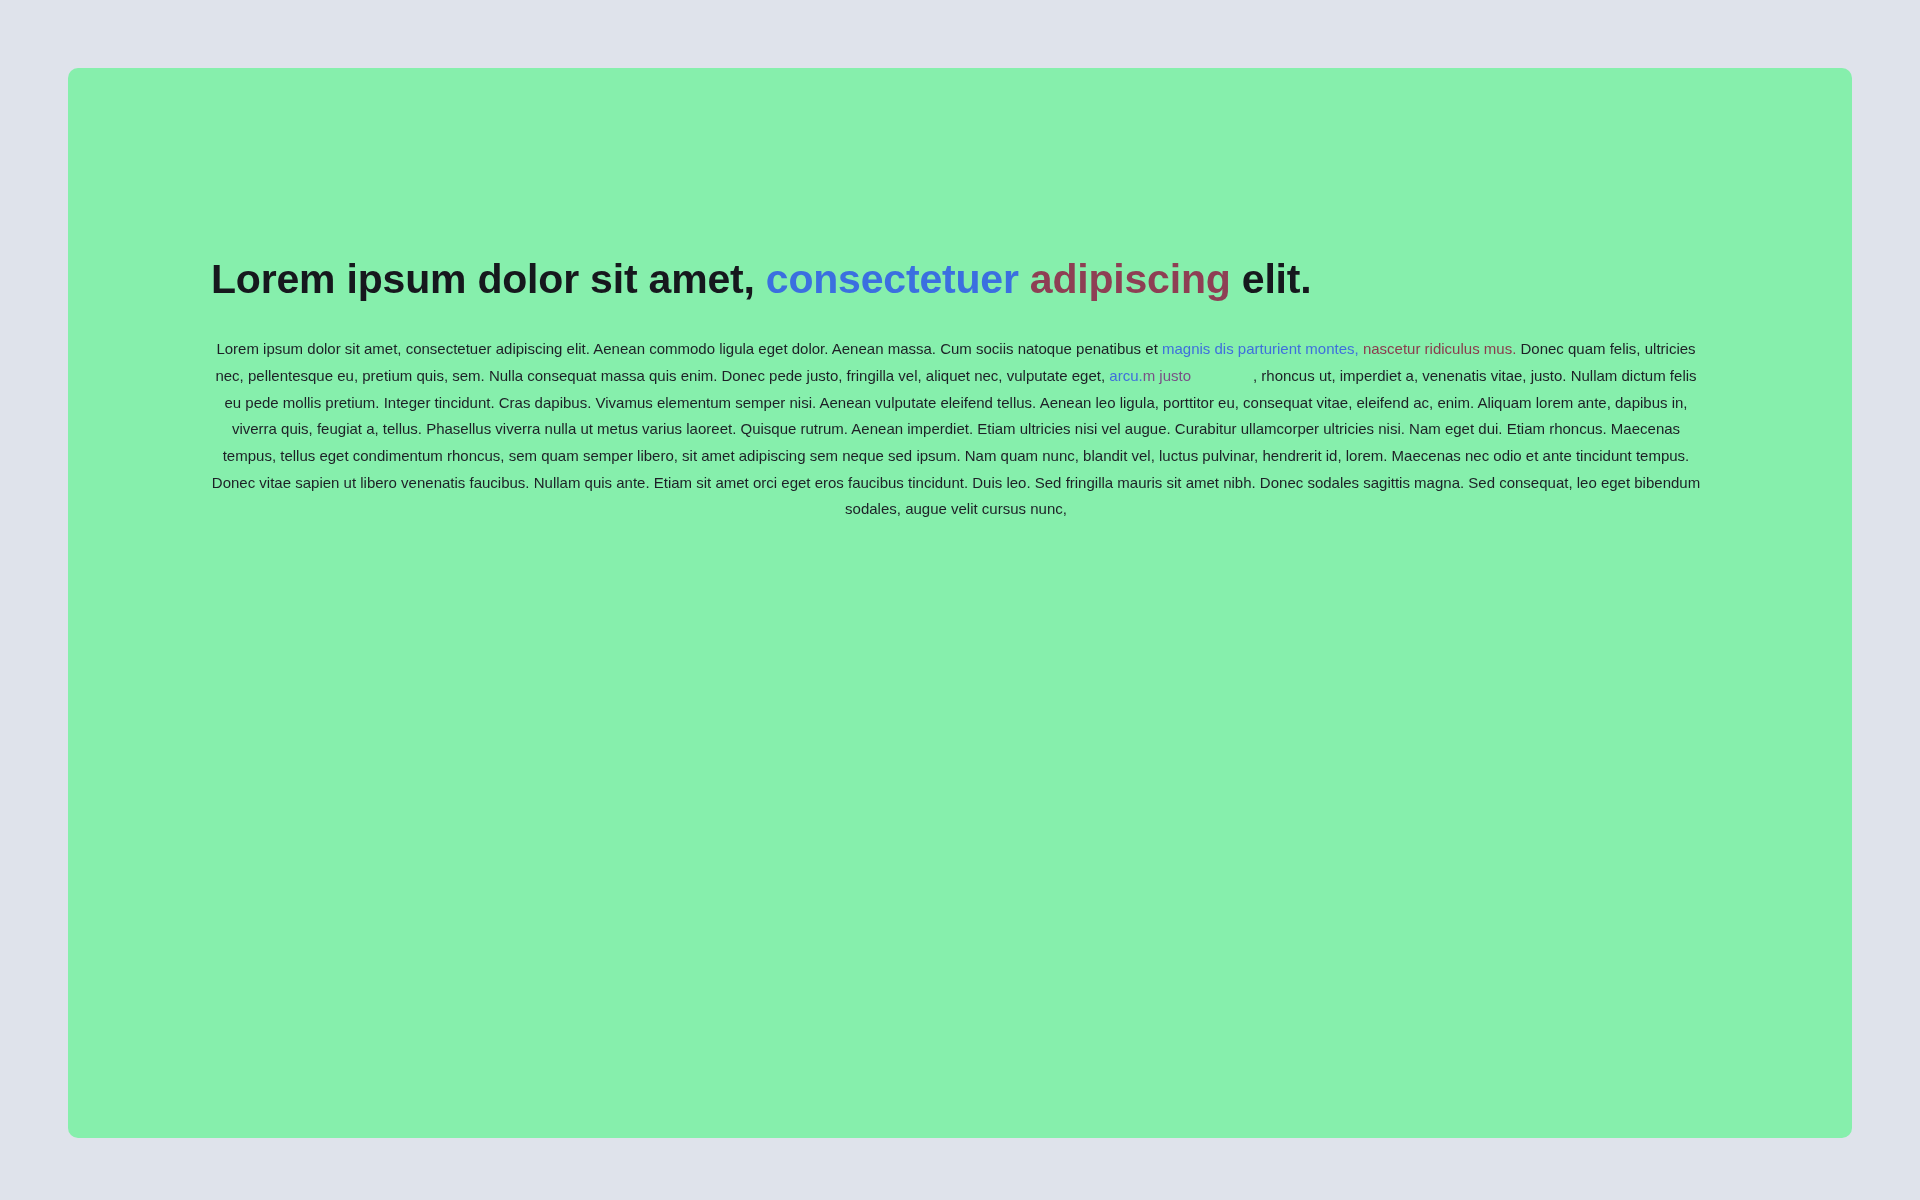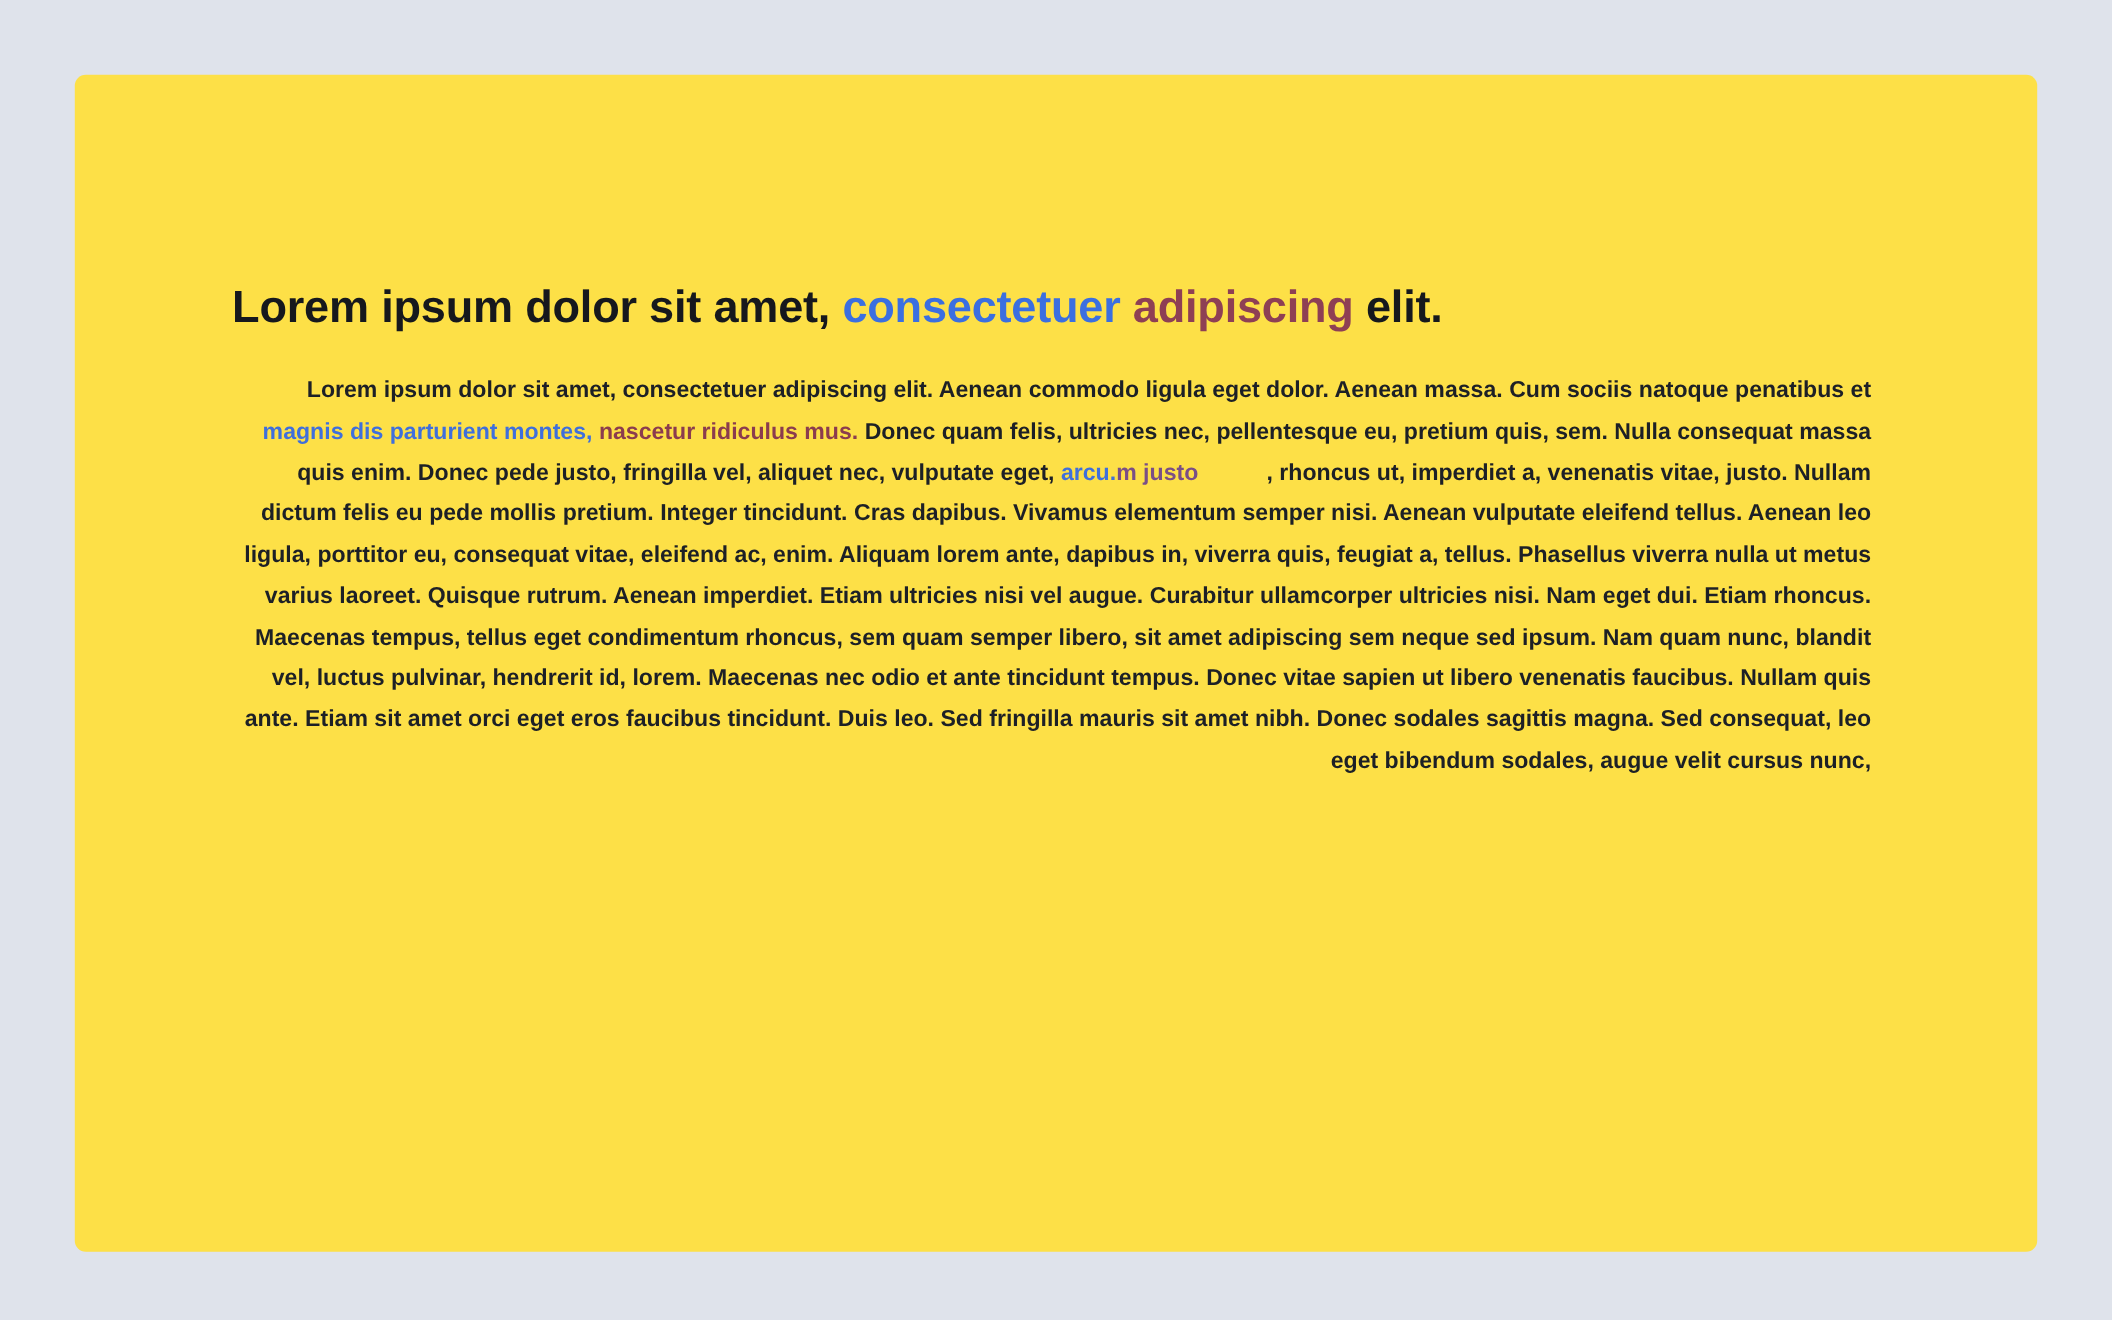--- a/index.html
+++ b/index.html
@@ -12,21 +12,21 @@
     background: #dfe3eb;
     font-family: "Liberation Sans", sans-serif;
     overflow: hidden;
   }
   .page-card {
     position: absolute;
     left: 68px;
     top: 68px;
     width: 1784px;
     height: 1070px;
-    background: #fde047;
+    background: #86efac;
     border-radius: 10px;
     box-sizing: border-box;
   }
   .content {
     position: absolute;
     left: 143px;
     top: 180px;
     width: 1490px;
   }
   .headline {
@@ -43,26 +43,25 @@
   }
   .headline .accent-plum {
     color: #8e3f54;
     font-weight: 700;
   }
   .headline .accent-crimson {
     color: #9c3b45;
     font-weight: 700;
   }
   .body-copy {
-    font-size: 21px;
+    font-size: 15px;
     line-height: 1.78;
     color: #1d2026;
     margin: 0;
-    text-align: right;
-    font-weight: bold;
+    text-align: center;
   }
   .body-copy .link-a {
     color: #3f6fdc;
   }
   .body-copy .link-b {
     color: #8b3c4e;
   }
   .body-copy .link-c {
     color: #3f6fdc;
   }

